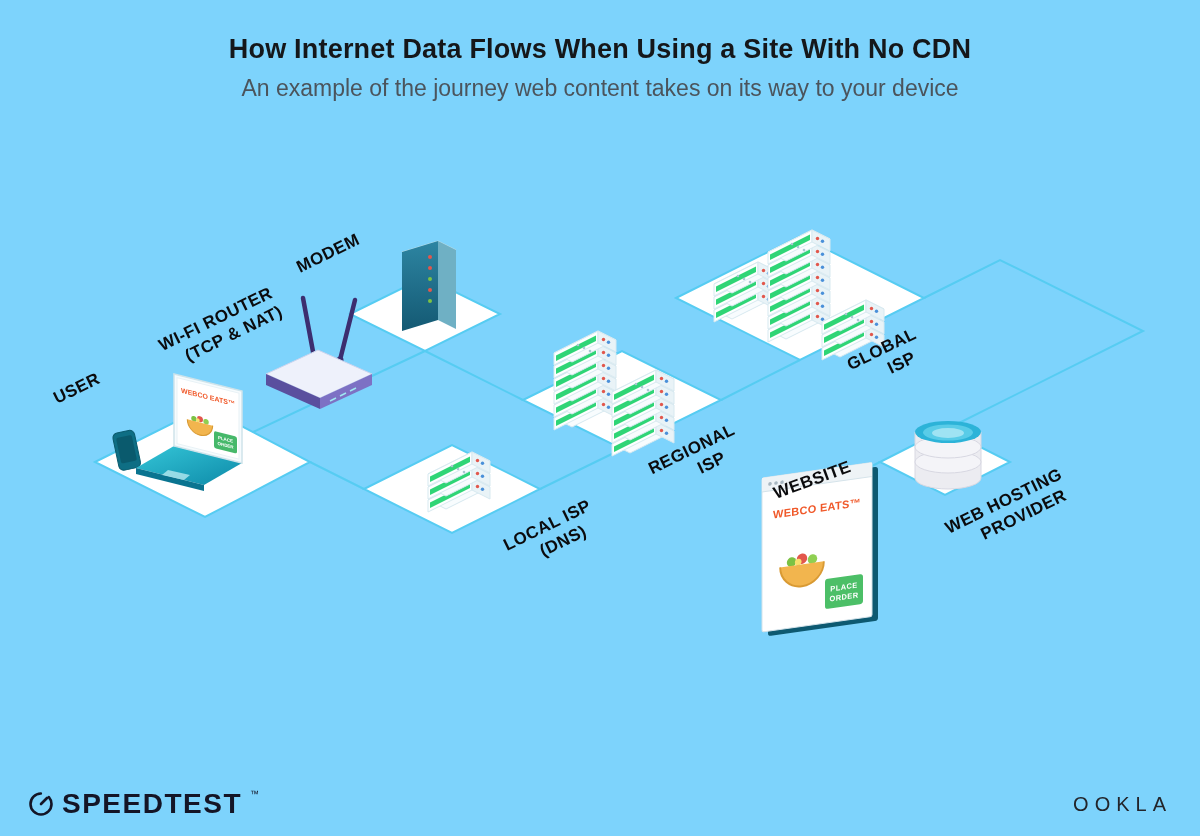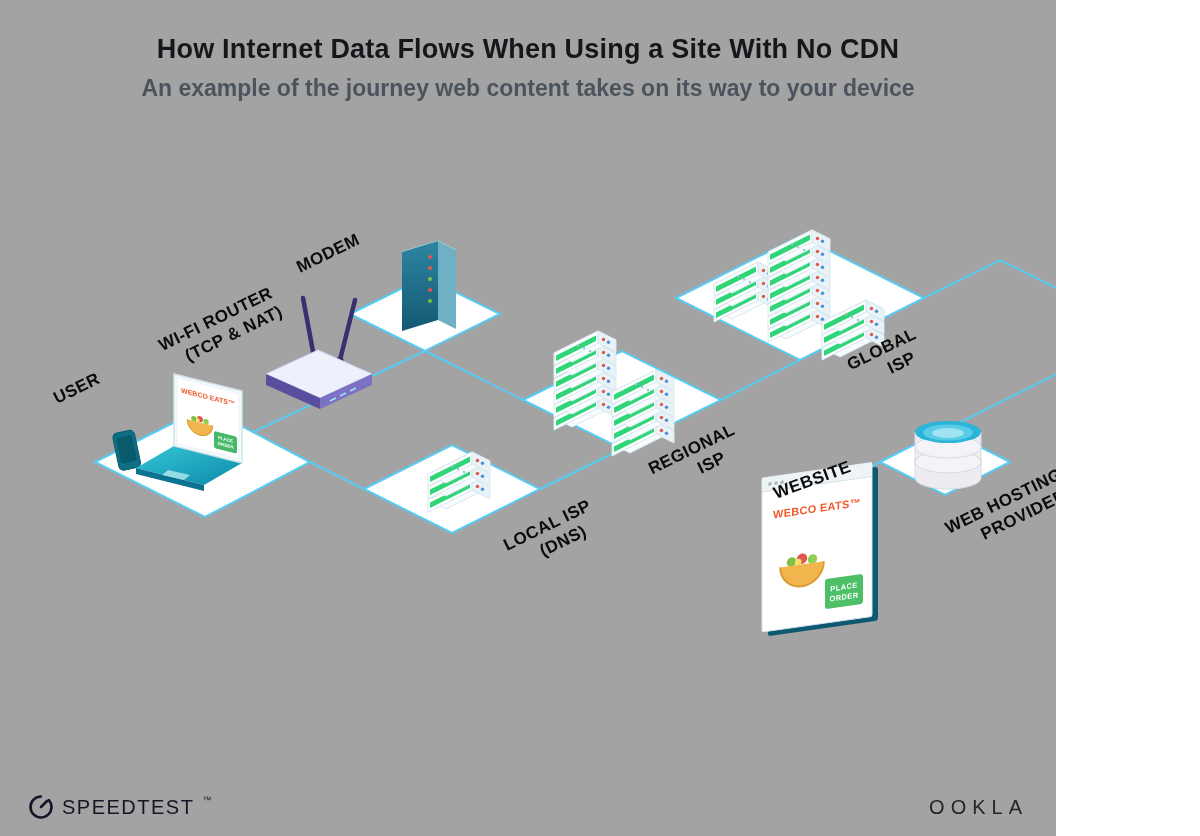--- a/index.html
+++ b/index.html
@@ -1,25 +1,25 @@
 <!DOCTYPE html>
 <html><head>
 <meta charset="utf-8">
 <style>
   body{margin:0;background:#fff}
-  .page{position:relative;width:1056px;height:836px;background:#a3a3a3;
+  .page{position:relative;width:1200px;height:836px;background:#7dd3fc;
         font-family:"Liberation Sans",sans-serif;overflow:hidden}
   .hdr{position:absolute;top:34px;left:0;width:100%;text-align:center}
   .hdr h1{margin:0;font-size:27px;font-weight:bold;color:#15171a;letter-spacing:.2px}
-  .hdr p{margin:10px 0 0;font-size:23px;color:#4b545c;font-weight:bold}
+  .hdr p{margin:10px 0 0;font-size:23px;color:#4b545c;font-weight:normal}
   .diagram{position:absolute;left:0;top:150px}
   .ftr{position:absolute;left:0;bottom:16px;width:100%;display:flex;
        justify-content:space-between;align-items:center;padding:0 28px;box-sizing:border-box}
   .st{display:flex;align-items:center;gap:8px}
-  .st .word{font-size:20px;font-weight:normal;letter-spacing:1.5px;color:#141526}
+  .st .word{font-size:28px;font-weight:bold;letter-spacing:1.5px;color:#141526}
   .st .tm{font-size:9px;color:#141526;align-self:flex-start;margin-top:1px}
   .ookla{font-size:20px;font-weight:normal;letter-spacing:6px;color:#23252a}
   .lbl{font-family:"Liberation Sans",sans-serif;font-size:17px;font-weight:bold;
        fill:#0b0b0d;letter-spacing:.5px}
   .brand-lg{font-family:"Liberation Sans",sans-serif;font-size:11px;font-weight:bold;fill:#f0592a;letter-spacing:.3px}
   .brand-sm{font-family:"Liberation Sans",sans-serif;font-size:7px;font-weight:bold;fill:#f0592a}
   .btn-txt{font-family:"Liberation Sans",sans-serif;font-size:7.5px;font-weight:bold;fill:#ffffff;letter-spacing:.4px}
   .btn-txt-sm{font-family:"Liberation Sans",sans-serif;font-size:4.5px;font-weight:bold;fill:#ffffff}
 </style>
 </head>

